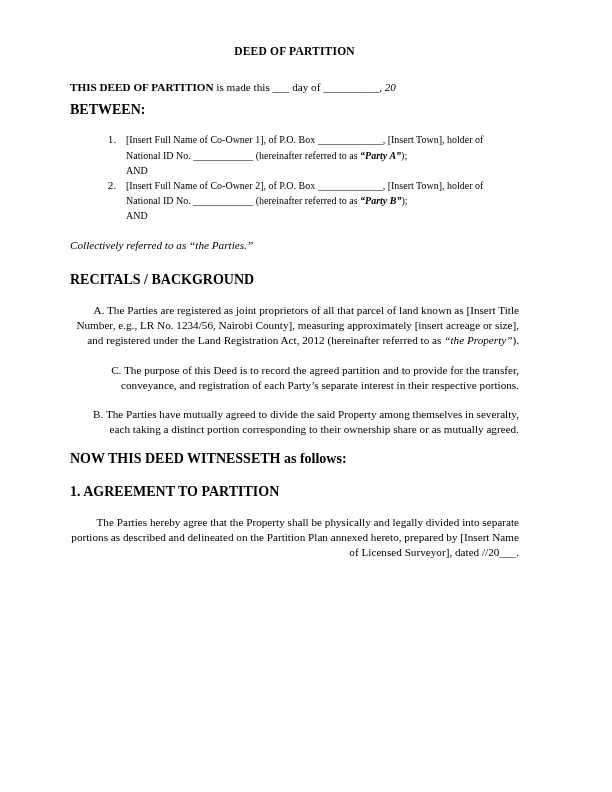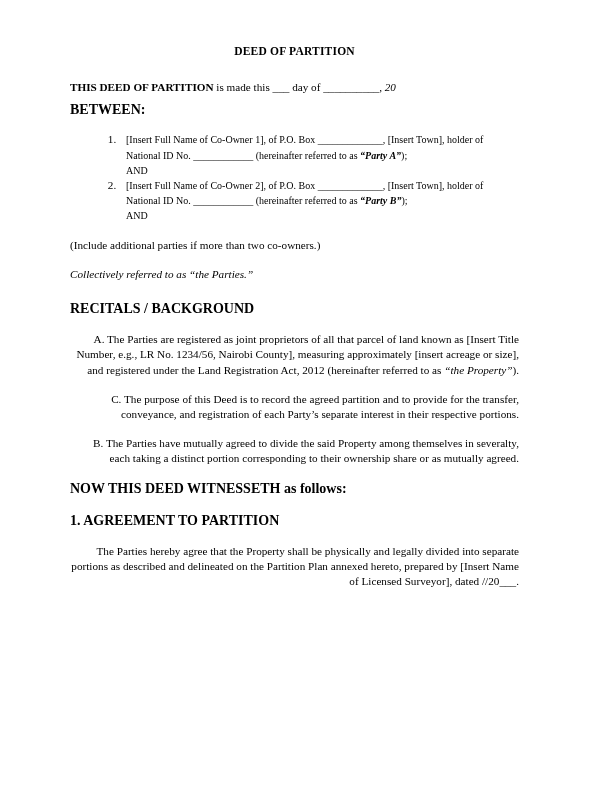--- a/index.html
+++ b/index.html
@@ -81,21 +81,20 @@
 
   <p class="block intro-line"><b>THIS DEED OF PARTITION</b><span> is made this </span><span class="blank-sm">___</span><span> day of </span><span class="blank-sm">__________</span><i>, 20</i></p>
 
   <p class="section-head between-head">BETWEEN:</p>
 
   <ol class="parties">
     <li><span>[Insert Full Name of Co-Owner 1], of P.O. Box </span><span>_____________</span><span>, [Insert Town], holder of National ID No. </span><span>____________</span><span> (hereinafter referred to as </span><span class="bi">“Party A”</span><span>);</span><span class="and-line">AND</span></li>
     <li><span>[Insert Full Name of Co-Owner 2], of P.O. Box </span><span>_____________</span><span>, [Insert Town], holder of National ID No. </span><span>____________</span><span> (hereinafter referred to as </span><span class="bi">“Party B”</span><span>);</span><span class="and-line">AND</span></li>
   </ol>
 
-  <p class="block incl-line">(Include additional parties if more than two co-owners.)</p>
 
   <p class="block coll-line i">Collectively referred to as “the Parties.”</p>
 
   <p class="section-head recitals-head">RECITALS / BACKGROUND</p>
 
   <p class="block para"><span>A. The Parties are registered as joint proprietors of all that parcel of land known as [Insert Title Number, e.g., LR No. 1234/56, Nairobi County], measuring approximately [insert acreage or size], and registered under the Land Registration Act, 2012 (hereinafter referred to as </span><i>“the Property”</i><span>).</span></p>
 
   <p class="block para">C. The purpose of this Deed is to record the agreed partition and to provide for the transfer, conveyance, and registration of each Party’s separate interest in their respective portions.</p>
 
   <p class="block para">B. The Parties have mutually agreed to divide the said Property among themselves in severalty, each taking a distinct portion corresponding to their ownership share or as mutually agreed.</p>

